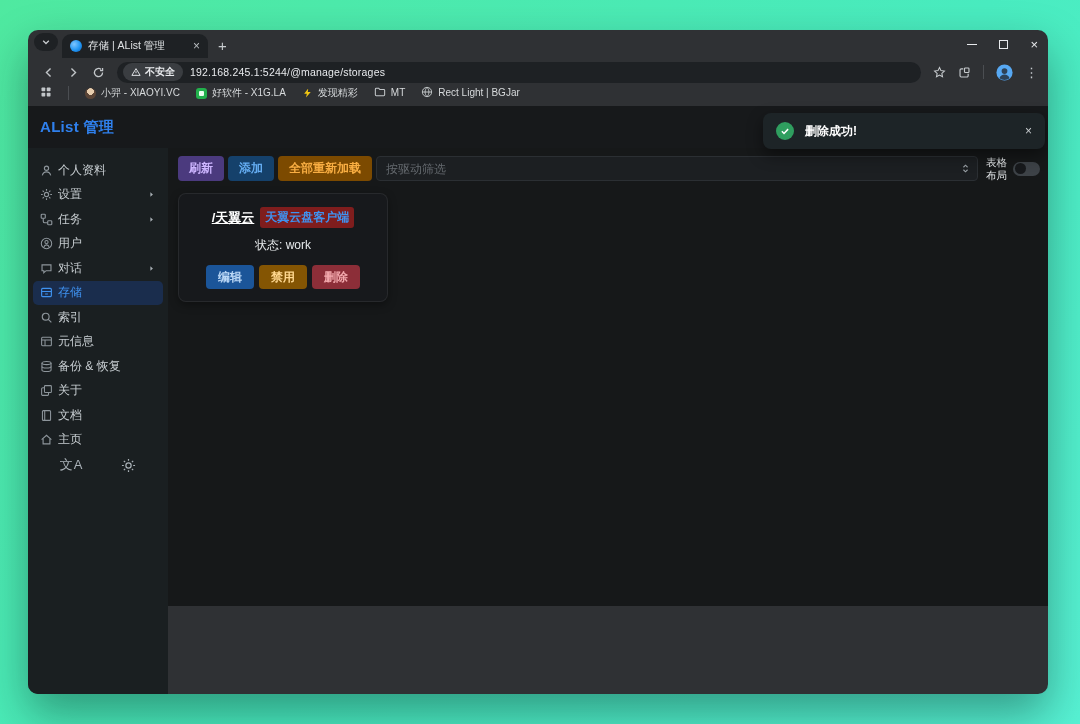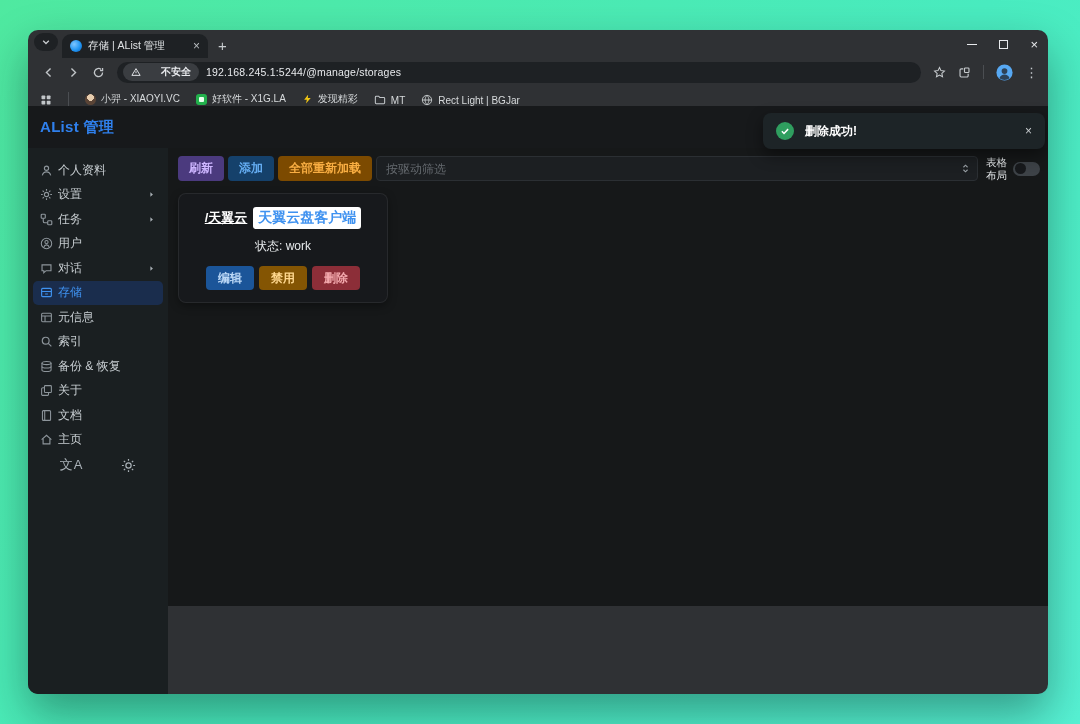--- a/index.html
+++ b/index.html
@@ -27,27 +27,27 @@
   .new-tab{ color:#c7cbce; font-size:15px; margin:0 0 5px 10px; line-height:1; }
   .win-controls{ margin-left:auto; display:flex; align-items:center; gap:22px; margin-bottom:7px; color:#e8eaed; }
   .win-min{ width:10px; height:1.4px; background:#e8eaed; display:inline-block; }
   .win-max{ width:9px; height:9px; border:1.4px solid #e8eaed; display:inline-block; }
   .win-close{ font-size:13px; line-height:1; }
   
   .omnibox-row{ height:28px; display:flex; align-items:center; gap:12px; padding:0 10px 0 14px; }
   .nav-ico{ color:#c2c6c9; display:flex; align-items:center; }
   .url-pill{ flex:1; height:21px; background:#1e2124; border-radius:11px;
     display:flex; align-items:center; gap:7px; padding:0 4px 0 6px; font-size:10.5px; color:#e8eaed; }
-  .sec-chip{ display:flex; align-items:center; gap:20px; background:#3a3d41; border-radius:9px;
+  .sec-chip{ display:flex; align-items:center; gap:4px; background:#3a3d41; border-radius:9px;
     padding:2px 8px; color:#e8eaed; font-weight:bold; font-size:10px; }
   .url-text{ letter-spacing:.2px; }
   .right-icons{ display:flex; align-items:center; gap:12px; color:#c6cacd; }
   .vsep{ width:1px; height:14px; background:#4b4e52; }
   
-  .bookmarks-row{ height:20px; display:flex; align-items:flex-end; gap:16px; padding:0 12px; font-size:10px; color:#d7dadc; }
+  .bookmarks-row{ height:20px; display:flex; align-items:flex-start; gap:16px; padding:0 12px; font-size:10px; color:#d7dadc; }
   .bm{ display:flex; align-items:center; gap:5px; }
   .bm-fav{ width:11px; height:11px; border-radius:3px; flex:0 0 auto; }
   .fav-avatar{ border-radius:50%; background:radial-gradient(circle at 50% 32%, #e7cdae 0 36%, #5a4436 37% 100%); }
   .fav-green{ background:#22b14c; display:flex; align-items:center; justify-content:center; }
   .fav-green i{ width:5px; height:5px; background:#eafff0; border-radius:1px; }
   .fav-spark{ background:transparent; position:relative; }
   .fav-spark::before{ content:""; position:absolute; inset:1px; background:#f2c713; clip-path:polygon(60% 0,15% 58%,45% 58%,35% 100%,88% 38%,55% 38%); }
   
   .page{ height:500px; background:#161819; position:relative; }
   .page-header{ height:42px; display:flex; align-items:center; padding:0 12px; background:#17191b; }
@@ -78,21 +78,21 @@
   .updown{ color:#9aa1a6; display:flex; align-items:center; }
   .layout-label{ font-size:10.5px; color:#e3e6e8; line-height:1.2; text-align:left; margin:0 2px 0 4px; }
   .toggle{ width:27px; height:14px; border-radius:7px; background:#3d4247; position:relative; flex:0 0 auto; }
   .toggle-knob{ width:11px; height:11px; border-radius:50%; background:#17191c; position:absolute; left:2px; top:1.5px; }
   
   .card{ margin-top:12px; width:210px; background:#17191c; border:1px solid rgba(255,255,255,.07);
     border-radius:8px; padding:13px 10px 12px; box-shadow:0 3px 8px rgba(0,0,0,.35);
     display:flex; flex-direction:column; align-items:center; gap:9px; }
   .card-title-row{ display:flex; align-items:center; gap:6px; }
   .mount{ color:#ffffff; font-weight:bold; font-size:13px;text-decoration:underline; }
-  .drv-badge{ background:#ffffff; color:#3f92f0; font-size:14px; font-weight:bold; padding:2px 5px; border-radius:3px; }
+  .drv-badge{ background:#7f1d1d; color:#3f92f0; font-size:12px; font-weight:bold; padding:2px 5px; border-radius:3px; }
   .status{ color:#e6e9eb; font-size:12px; }
   .card-btns{ display:flex; gap:5px; margin-top:2px; }
   .btn-sm{ height:24px; padding:0 12px; font-size:12px; }
   .btn-edit{ background:#1b5599; color:#bcd9f7; }
   .btn-disable{ background:#845503; color:#ffd88f; }
   .btn-delete{ background:#8c2e38; color:#f3a9ad; }
   
   .toast{ position:absolute; top:7px; right:3px; width:282px; height:36px; background:#1d2427;
     border-radius:8px; box-shadow:0 6px 16px rgba(0,0,0,.45); display:flex; align-items:center;
     gap:11px; padding:0 13px; z-index:5; }
@@ -308,36 +308,36 @@
               <svg width="13" height="13" viewBox="0 0 16 16" fill="none" stroke="currentColor" stroke-width="1.4">
                 <rect x="2" y="3" width="12" height="10" rx="1.2"></rect>
                 <path d="M2 6.8h12M6.3 9.8h3.4"></path>
               </svg>
             </span>
           <span>存储</span>
         </div>
 
         <div class="side-item">
           <span class="ico">
+              <svg width="13" height="13" viewBox="0 0 16 16" fill="none" stroke="currentColor" stroke-width="1.4">
+                <circle cx="7" cy="7" r="4.2"></circle>
+                <path d="M10.2 10.2L14 14"></path>
+              </svg>
+            </span>
+          <span>索引</span>
+        </div>
+
+        <div class="side-item">
+          <span class="ico">
               <svg width="13" height="13" viewBox="0 0 16 16" fill="none" stroke="currentColor" stroke-width="1.3">
                 <rect x="2" y="2.8" width="12" height="10.4" rx="1.2"></rect>
                 <path d="M2 6.2h12M6.2 6.2v7"></path>
               </svg>
             </span>
           <span>元信息</span>
-        </div>
-
-        <div class="side-item">
-          <span class="ico">
-              <svg width="13" height="13" viewBox="0 0 16 16" fill="none" stroke="currentColor" stroke-width="1.4">
-                <circle cx="7" cy="7" r="4.2"></circle>
-                <path d="M10.2 10.2L14 14"></path>
-              </svg>
-            </span>
-          <span>索引</span>
         </div>
 
         <div class="side-item">
           <span class="ico">
               <svg width="13" height="13" viewBox="0 0 16 16" fill="none" stroke="currentColor" stroke-width="1.3">
                 <ellipse cx="8" cy="3.8" rx="5.6" ry="1.9"></ellipse>
                 <path d="M2.4 3.8v8.4c0 1 2.5 1.9 5.6 1.9s5.6-.9 5.6-1.9V3.8"></path>
                 <path d="M2.4 8c0 1 2.5 1.9 5.6 1.9S13.6 9 13.6 8"></path>
               </svg>
             </span>

